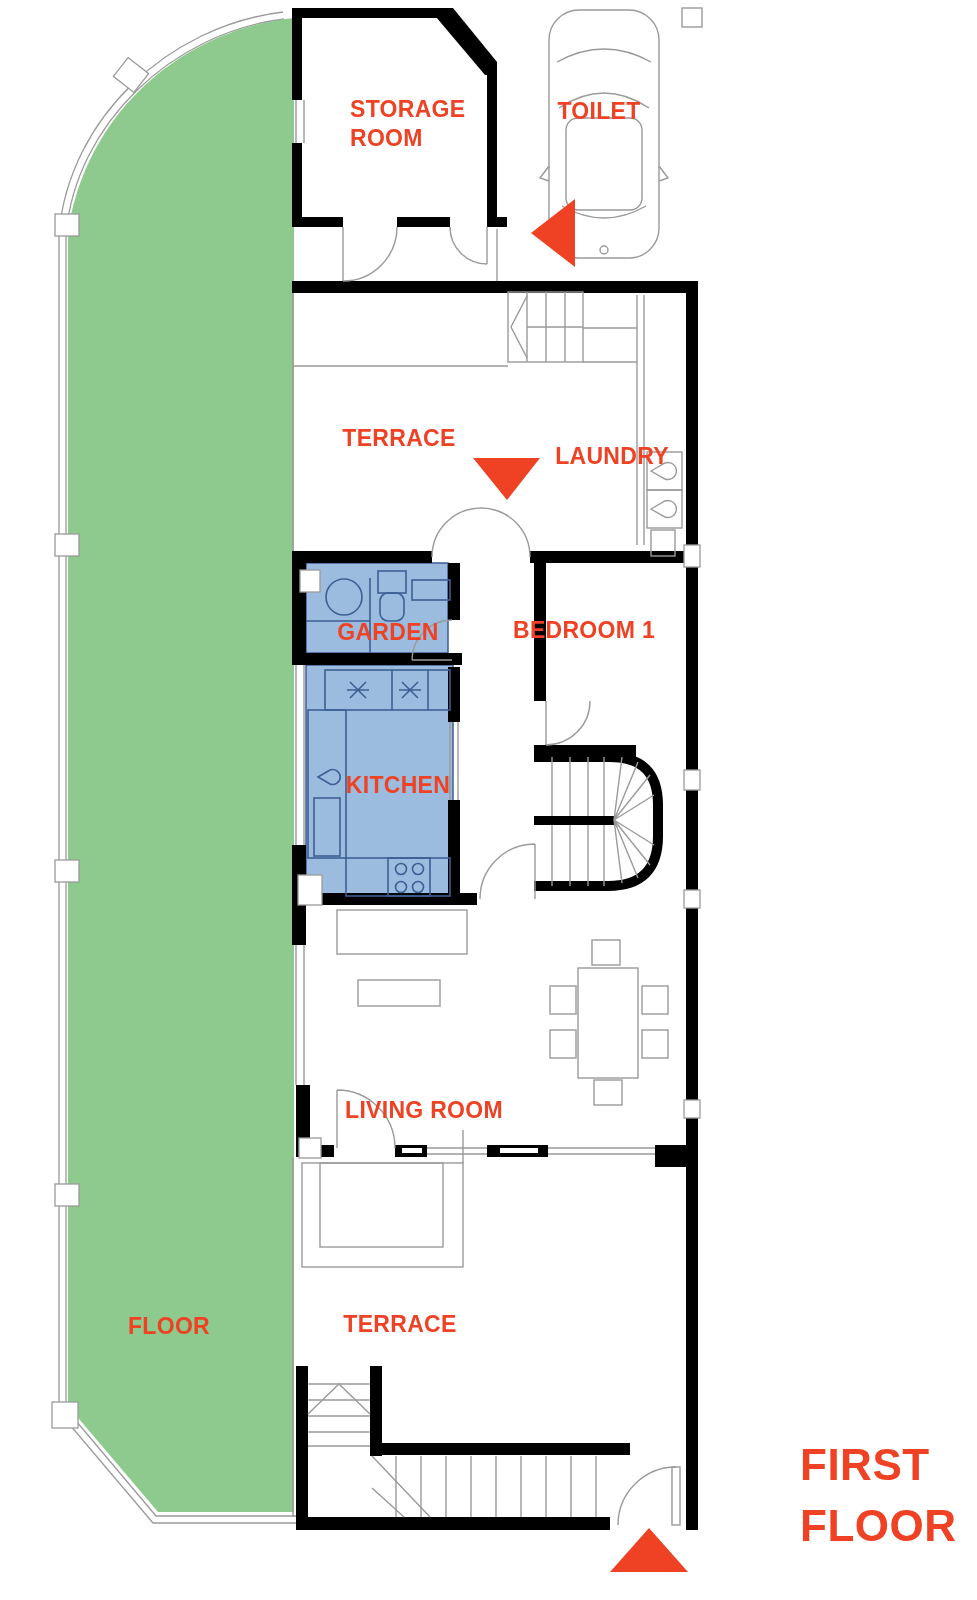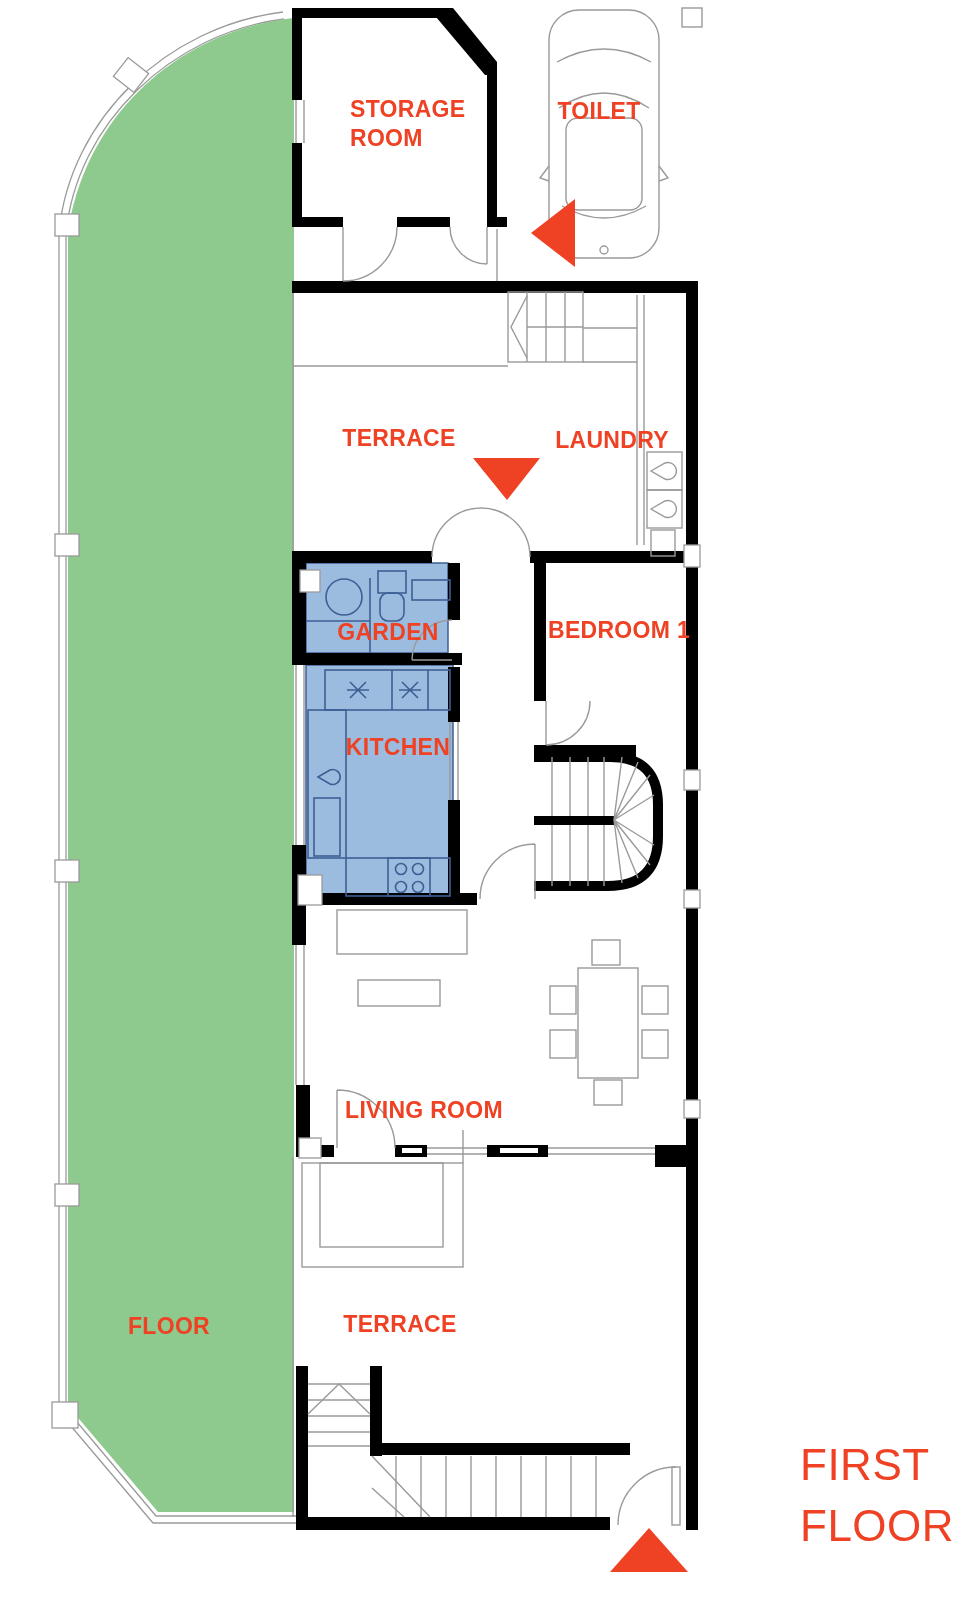--- a/index.html
+++ b/index.html
@@ -17,21 +17,21 @@
   .bfix{stroke:var(--fixture-blue,#3d5f94);stroke-width:1.6;fill:none;}
   .tri{fill:var(--accent,#ef4123);}
   .stairwall{fill:none;stroke:var(--wall-black,#000);stroke-width:10;}
   .lbl{
     position:absolute;transform:translate(-50%,-50%);
     color:var(--accent,#ef4123);font-weight:bold;font-size:23px;
     letter-spacing:.3px;white-space:pre-line;text-align:left;line-height:29px;
   }
   .lbl.block{transform:none;}
   .title{
-    position:absolute;color:var(--accent,#ef4123);font-weight:normal;
+    position:absolute;color:var(--accent,#ef4123);font-weight:bold;
     font-size:44px;line-height:61px;white-space:pre-line;letter-spacing:.5px;
   }
 </style>
 </head>
 <body>
 
 <div class="canvas">
 <svg viewBox="0 0 977 1600" width="977" height="1600">
 
   <g>
@@ -222,23 +222,23 @@
 
   <polygon class="tri" points="531,233 575,199 575,267"></polygon>
   <polygon class="tri" points="473,458 540,458 507,500"></polygon>
   <polygon class="tri" points="649,1528 610,1572 688,1572"></polygon>
 </svg>
 
   <div class="lbl block" style="left:350px;top:95px">STORAGE
 ROOM</div>
   <div class="lbl" style="left:599px;top:111px">TOILET</div>
   <div class="lbl" style="left:399px;top:438px">TERRACE</div>
-  <div class="lbl" style="left:612px;top:440px">LAUNDRY</div>
+  <div class="lbl" style="left:612px;top:456px">LAUNDRY</div>
   <div class="lbl" style="left:388px;top:632px">GARDEN</div>
-  <div class="lbl" style="left:619px;top:630px">BEDROOM 1</div>
-  <div class="lbl" style="left:398px;top:747px">KITCHEN</div>
+  <div class="lbl" style="left:584px;top:630px">BEDROOM 1</div>
+  <div class="lbl" style="left:398px;top:785px">KITCHEN</div>
   <div class="lbl" style="left:424px;top:1110px">LIVING ROOM</div>
   <div class="lbl" style="left:169px;top:1326px">FLOOR</div>
   <div class="lbl" style="left:400px;top:1324px">TERRACE</div>
 
   <div class="title" style="left:800px;top:1434px">FIRST
 FLOOR</div>
 </div>
 
 </body></html>

